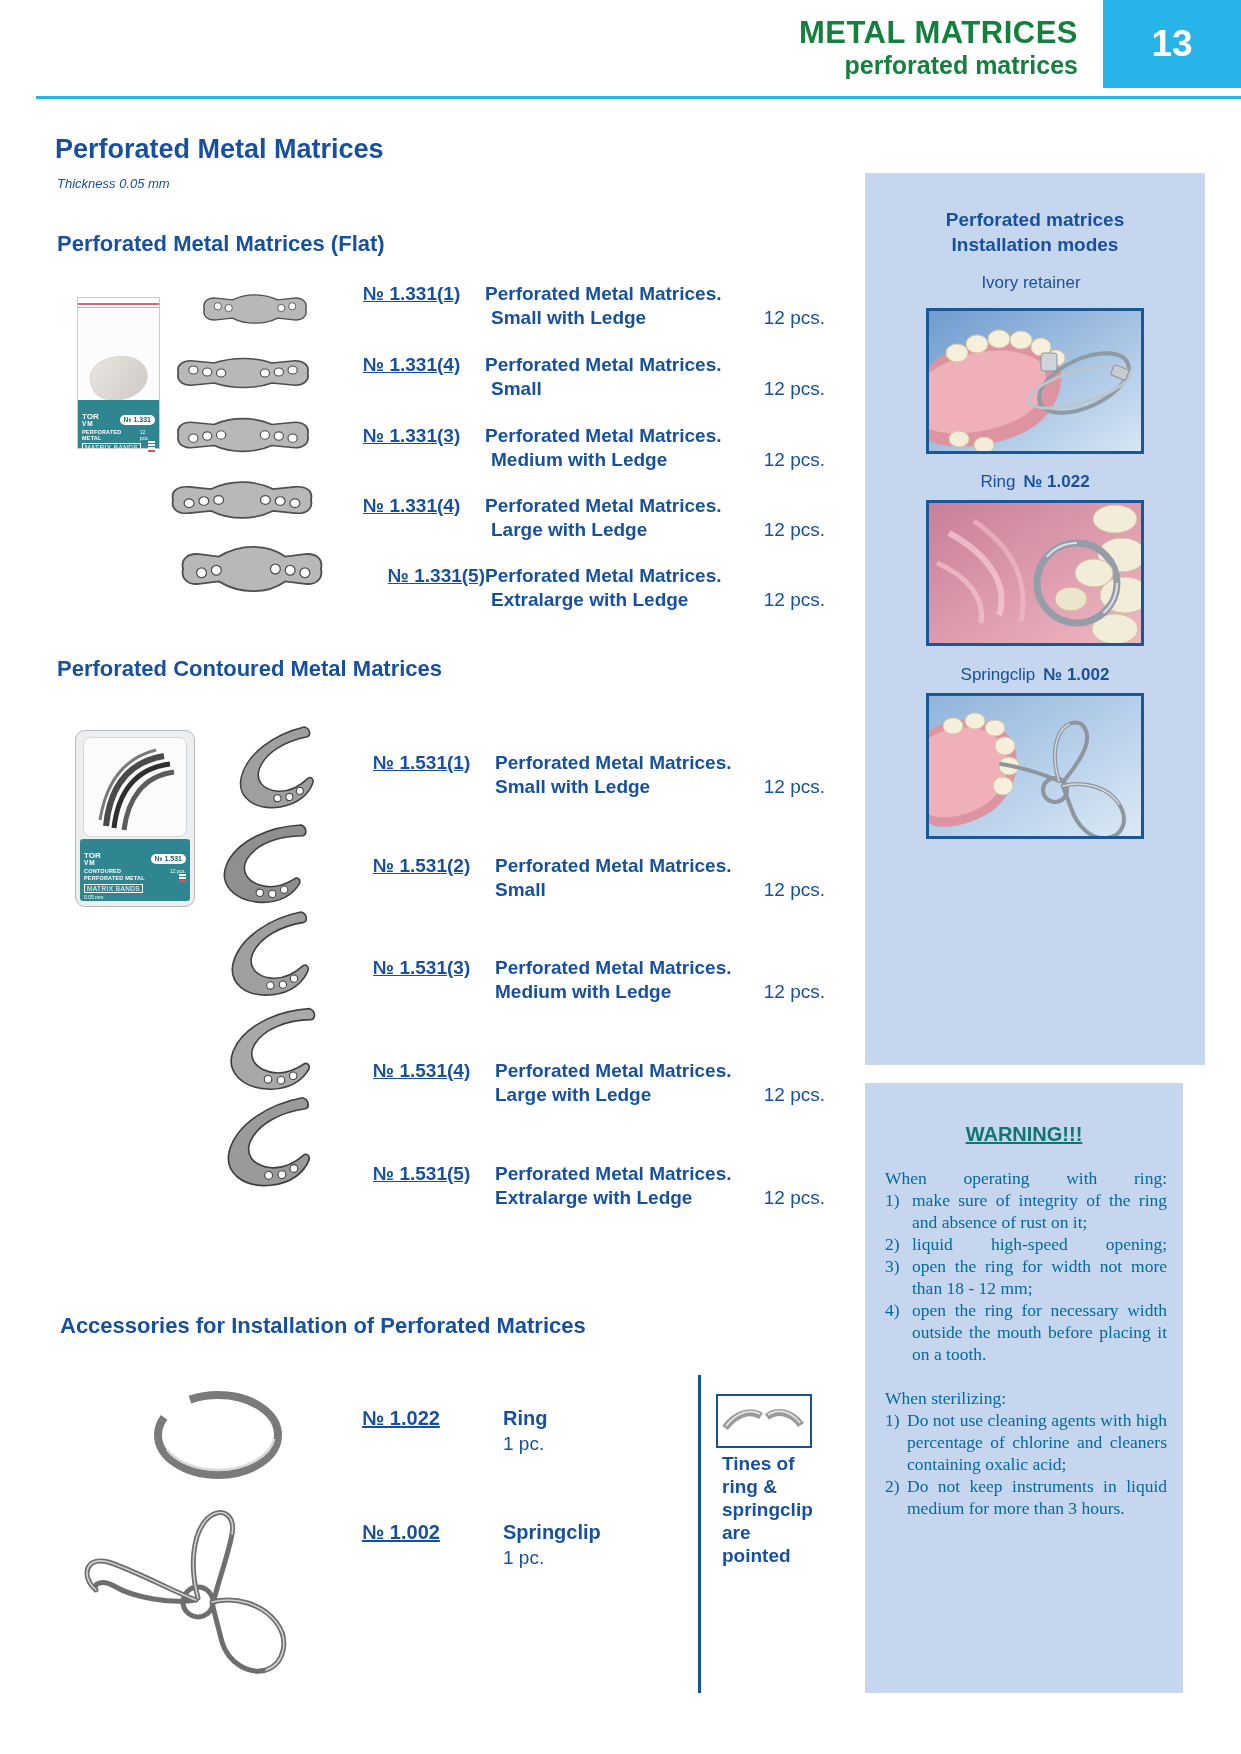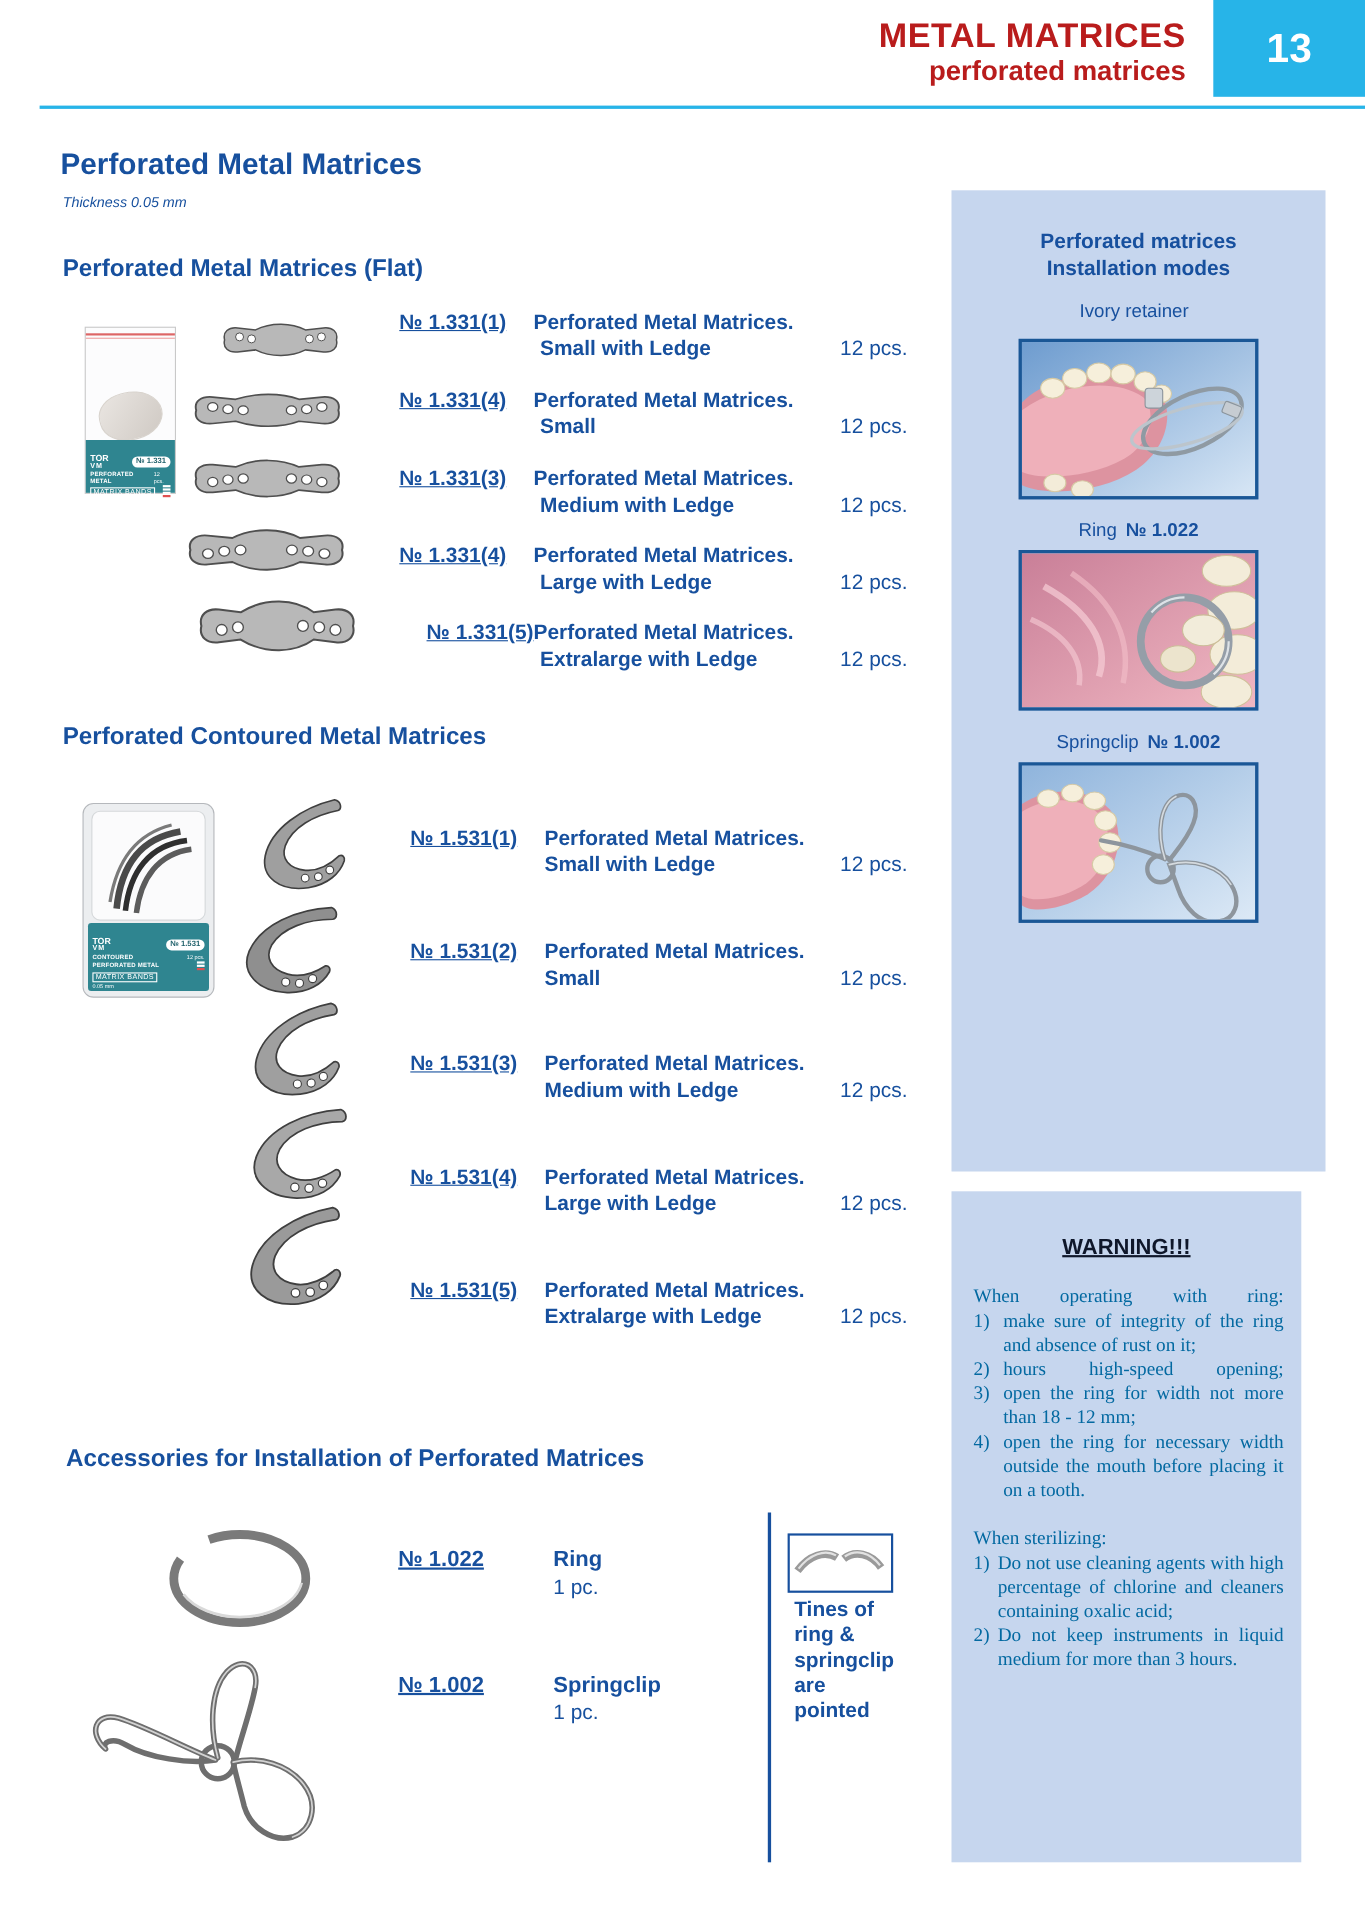--- a/index.html
+++ b/index.html
@@ -1,20 +1,20 @@
 <!DOCTYPE html>
 <html><head>
 <meta charset="utf-8">
 <style>
   html,body{margin:0;padding:0;background:#888;}
   .page{position:relative;width:1241px;height:1754px;background:#ffffff;
         font-family:"Liberation Sans",sans-serif;color:#17509e;overflow:hidden;margin:0 auto;}
 
   
-  .hdr-titles{position:absolute;top:16px;right:163px;text-align:right;color:#b91c1c;line-height:1.12;}
+  .hdr-titles{position:absolute;top:16px;right:163px;text-align:right;color:#15803d;line-height:1.12;}
   .hdr-title{font-size:31px;font-weight:bold;letter-spacing:.5px;}
   .hdr-sub{font-size:25px;font-weight:bold;}
   .hdr-box{position:absolute;left:1103px;top:0;width:138px;height:88px;background:#27b4e8;
            color:#fff;font-size:37px;font-weight:bold;display:flex;align-items:center;justify-content:center;}
   .hdr-rule{position:absolute;left:36px;right:0;top:96px;height:3px;background:#27b4e8;}
 
   
   .title1{position:absolute;left:55px;top:134px;font-size:27px;font-weight:bold;}
   .note{position:absolute;left:57px;top:176px;font-size:13px;font-style:italic;}
   .sec-h{position:absolute;font-size:22px;font-weight:bold;}
@@ -74,21 +74,21 @@
   .panel{position:absolute;background:#c6d6ee;}
   .panel1{left:865px;top:173px;width:340px;height:892px;}
   .panel2{left:865px;top:1083px;width:318px;height:610px;}
   .sb-head{position:absolute;top:34px;left:0;right:0;text-align:center;font-size:19px;font-weight:bold;line-height:25px;}
   .sb-cap{position:absolute;left:0;right:0;text-align:center;font-size:17px;}
   .sb-cap b{margin-left:8px;}
   .photo{position:absolute;left:61px;width:212px;height:140px;border:3px solid #1a5796;background:#9cbade;}
   .photo svg{display:block;}
 
   .w-title{position:absolute;top:40px;left:0;right:0;text-align:center;font-size:20px;font-weight:bold;
-           text-decoration:underline;color:#0f172a;}
+           text-decoration:underline;color:#0f766e;}
   .w-body{position:absolute;top:84px;left:20px;right:16px;font-size:17.5px;line-height:22px;color:#0369a1;font-family:Liberation Serif, serif;}
   .w-intro{text-align:justify;text-align-last:justify;}
   .w-intro2{text-align:left;}
   .witem{display:flex;}
   .witem .wn{width:27px;flex-shrink:0;}
   .witem .wt{flex:1;text-align:justify;}
   .witem.spread .wt{text-align-last:justify;}
   .w-gap{height:22px;}
   .wlist2 .wn{width:22px;}
 </style>
@@ -512,21 +512,21 @@
   <div class="panel panel2">
     <div class="w-title">WARNING!!!</div>
     <div class="w-body">
       <div class="w-intro">When operating with ring:</div>
       <div class="witem">
         <span class="wn">1)</span>
         <span class="wt">make sure of integrity of the ring and absence of rust on it;</span>
       </div>
       <div class="witem spread">
         <span class="wn">2)</span>
-        <span class="wt">hours high-speed opening;</span>
+        <span class="wt">liquid high-speed opening;</span>
       </div>
       <div class="witem">
         <span class="wn">3)</span>
         <span class="wt">open the ring for width not more than 18 - 12 mm;</span>
       </div>
       <div class="witem">
         <span class="wn">4)</span>
         <span class="wt">open the ring for necessary width outside the mouth before placing it on a tooth.</span>
       </div>
       <div class="w-gap"></div>

